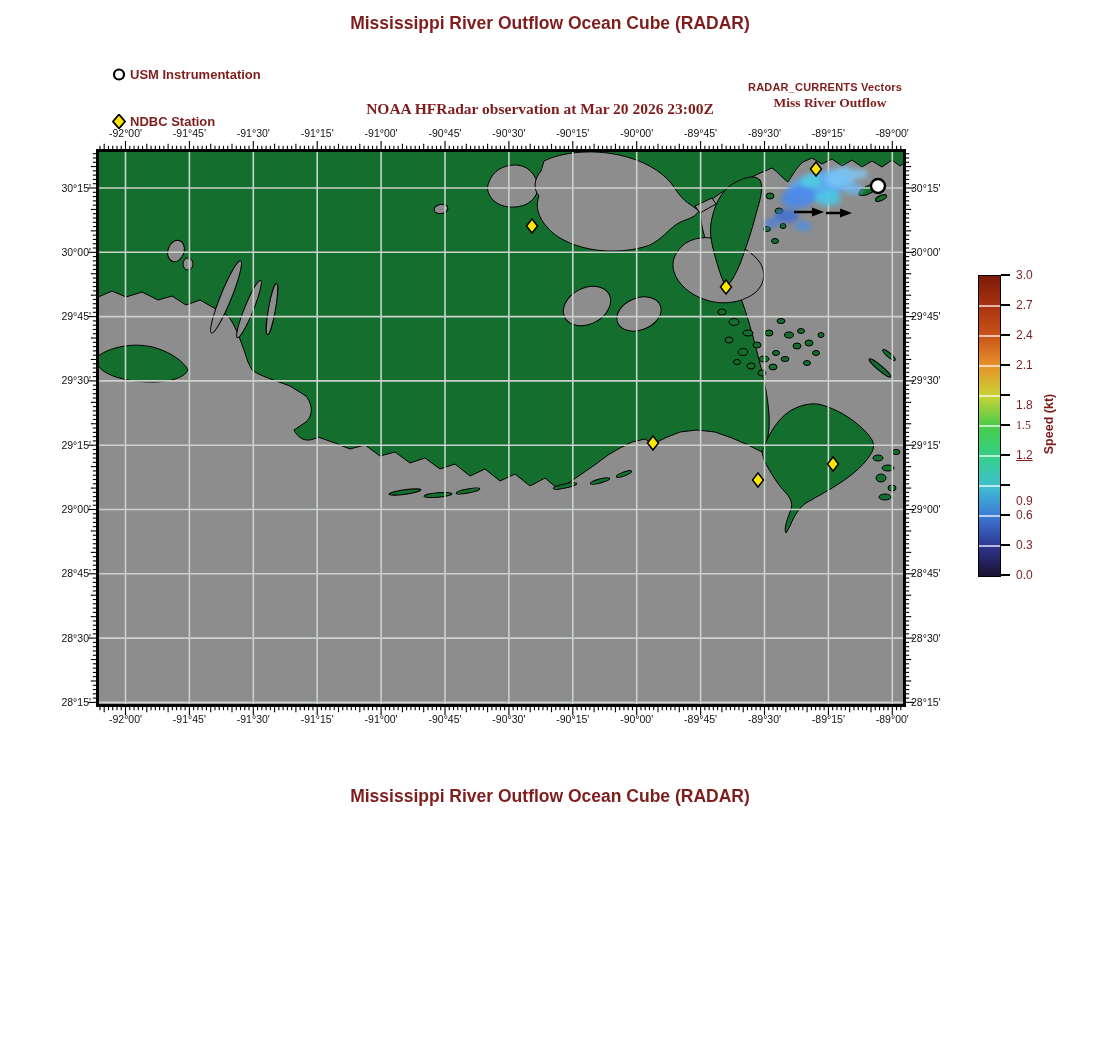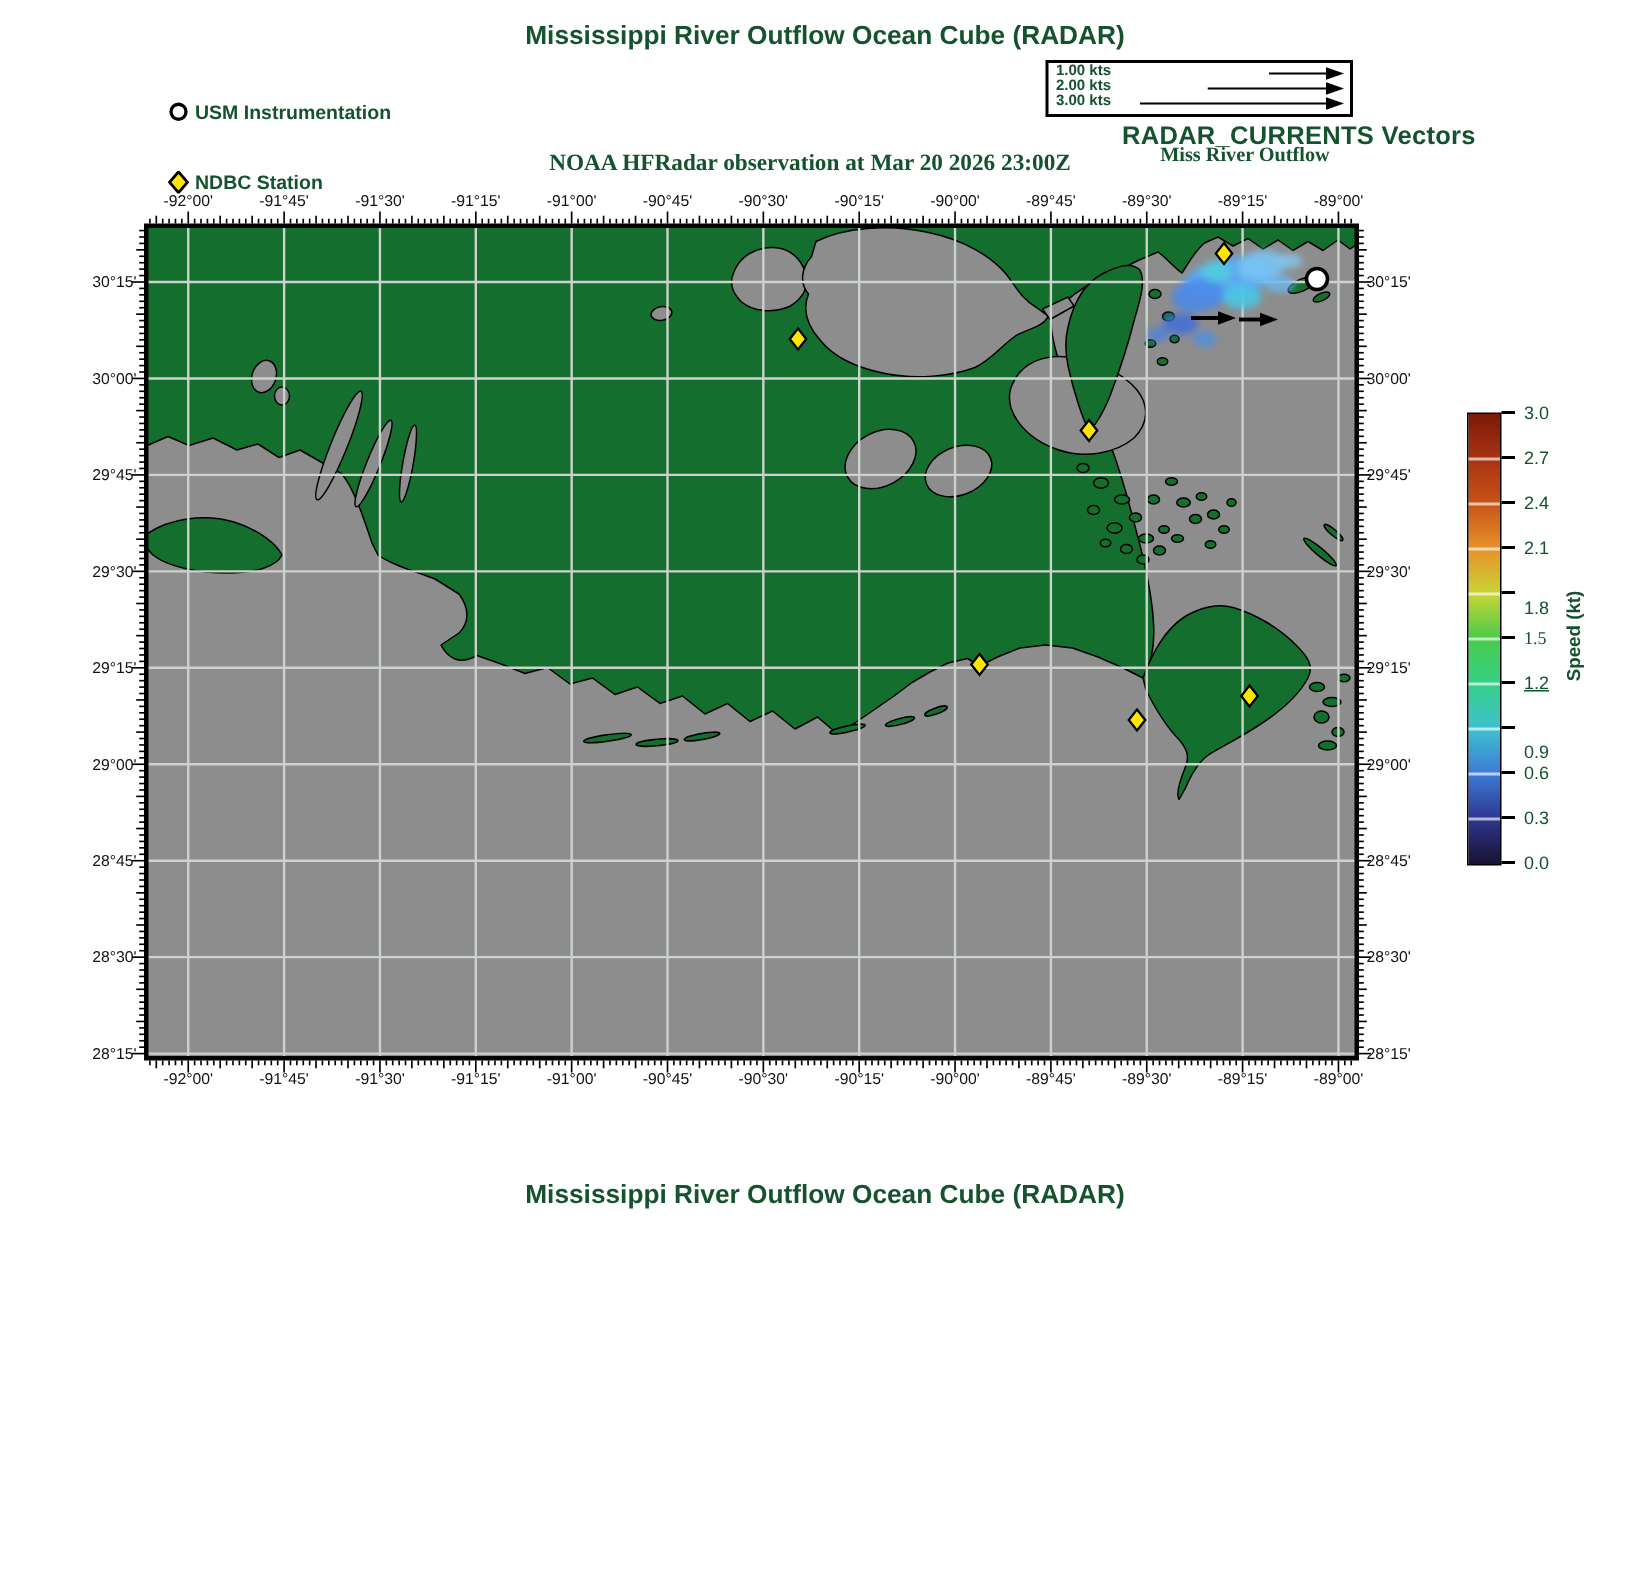--- a/index.html
+++ b/index.html
@@ -1,31 +1,31 @@
 <!DOCTYPE html>
 <html><head>
 <meta charset="utf-8">
 <style>
   html,body{margin:0;padding:0;background:#fff;}
   .page{position:relative;width:1100px;height:1050px;background:#ffffff;overflow:hidden;
-        font-family:"Liberation Sans",sans-serif;color:#14532d;}
+        font-family:"Liberation Sans",sans-serif;color:#7f1d1d;}
   .abs{position:absolute;}
   .title{left:0;width:1100px;text-align:center;font-size:17.5px;font-weight:bold;}
   #top-title{top:13px;}
   #bottom-title{top:786px;}
   #subtitle{top:100px;left:0;width:1004px;text-align:center;
             font-family:"Liberation Serif",serif;font-weight:bold;font-size:15.5px;margin-left:38px;}
   
   #legend{left:111px;top:35px;}
   .leg-row{display:flex;align-items:center;height:15px;margin-top:32px;}
   .leg-label{font-size:13px;font-weight:bold;margin-left:3px;}
   
   #vector-box{left:697px;top:40px;width:201px;height:34px;border:2.2px solid #000;background:#fff;}
   .vs-label{position:absolute;left:5px;font-size:10px;font-weight:bold;line-height:10px;white-space:nowrap;}
-  #vector-caption{left:700px;top:81px;font-size:17px;font-weight:bold;letter-spacing:0.2px;padding-left:48px;}
+  #vector-caption{left:700px;top:81px;font-size:11px;font-weight:bold;letter-spacing:0.2px;padding-left:48px;}
   #vector-subcaption{left:740px;top:95px;width:180px;text-align:center;
                      font-family:"Liberation Serif",serif;font-weight:bold;font-size:13.5px;}
   
   #colorbar-bar{left:978px;top:275px;width:21px;height:300px;border:1.5px solid #000;
     background:linear-gradient(to bottom,
       #7c1a07 0%,#a93312 10%,#c85418 20%,#e8922a 30%,#c8d435 40%,#49cb4a 50%,
       #35d088 60%,#3fc0d0 70%,#3c7ad6 80%,#2f3690 90%,#191231 100%);}
   .cb-tick{position:absolute;left:1001px;width:9px;height:1.4px;background:#000;}
   .cb-line{position:absolute;left:0;width:21px;height:1.5px;background:rgba(255,255,255,0.65);}
   .cb-label{position:absolute;left:1016px;font-size:12px;line-height:13px;}
@@ -49,37 +49,20 @@
       <span class="leg-label">USM Instrumentation</span>
     </div>
     <div class="leg-row">
       <svg width="16" height="15">
         <path d="M8,0.5 L14,7.5 L8,14.5 L2,7.5 Z" fill="#ffe600" stroke="#000" stroke-width="1.8"></path>
       </svg>
       <span class="leg-label">NDBC Station</span>
     </div>
   </div>
 
-  <div class="abs" id="vector-box">
-      <span class="vs-label" style="top: 1px;">1.00 kts</span>
-      <svg width="50" height="10" style="position: absolute; right: 4px; top: 2px;">
-        <line x1="0" y1="5" x2="38" y2="5" stroke="#000" stroke-width="1.4"></line>
-        <polygon points="38,0.8 50,5 38,9.2" fill="#000"></polygon>
-      </svg>
-      <span class="vs-label" style="top: 11px;">2.00 kts</span>
-      <svg width="91" height="10" style="position: absolute; right: 4px; top: 12px;">
-        <line x1="0" y1="5" x2="79" y2="5" stroke="#000" stroke-width="1.4"></line>
-        <polygon points="79,0.8 91,5 79,9.2" fill="#000"></polygon>
-      </svg>
-      <span class="vs-label" style="top: 21px;">3.00 kts</span>
-      <svg width="136" height="10" style="position: absolute; right: 4px; top: 22px;">
-        <line x1="0" y1="5" x2="124" y2="5" stroke="#000" stroke-width="1.4"></line>
-        <polygon points="124,0.8 136,5 124,9.2" fill="#000"></polygon>
-      </svg>
-    </div>
   <div class="abs" id="vector-caption">RADAR_CURRENTS Vectors</div>
   <div class="abs" id="vector-subcaption">Miss River Outflow</div>
 
   <div class="abs" id="subtitle">NOAA HFRadar observation at Mar 20 2026 23:00Z</div>
 
   <svg class="abs" id="map-svg" style="left:0;top:120px;" width="1100" height="620" viewBox="0 120 1100 620">
     <defs>
       <clipPath id="mapclip">
           <rect x="98" y="151.5" width="806" height="553"></rect>
         </clipPath>

